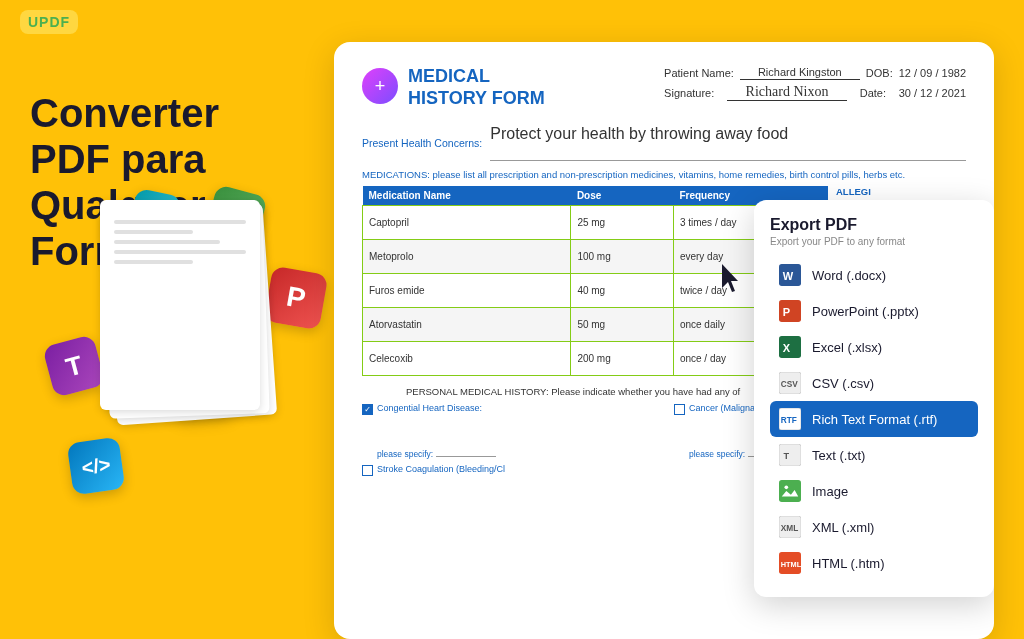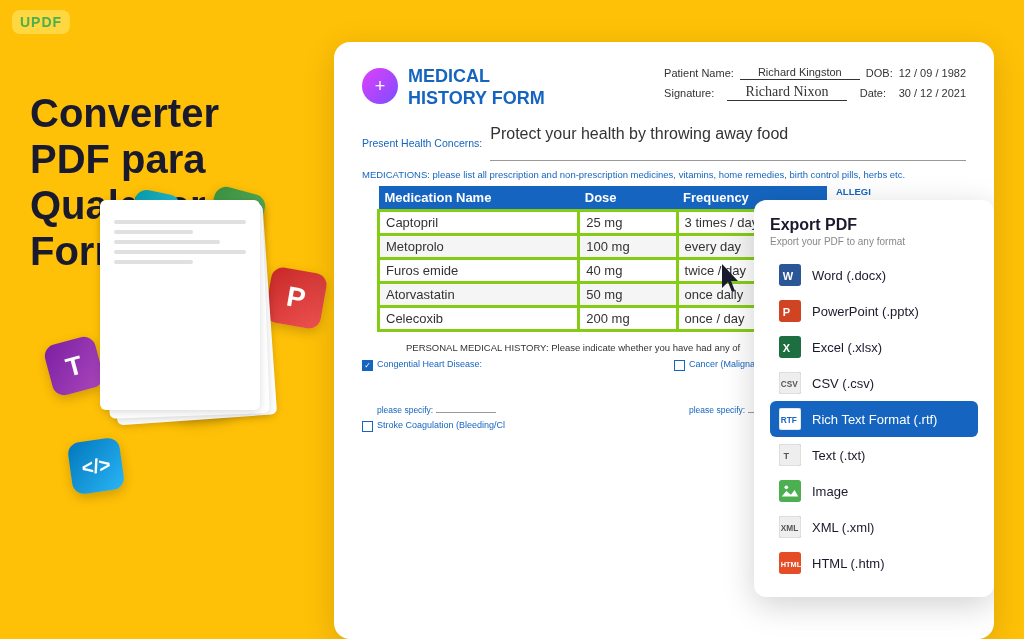--- a/index.html
+++ b/index.html
@@ -13,21 +13,21 @@
     }
 
     
     .header-bar {
       position: absolute;
       top: 0; left: 0; right: 0;
       height: 44px;
       background: #FFC107;
       display: flex;
       align-items: center;
-      padding: 0 12px;
+      padding: 0 20px;
     }
     .updf-logo {
       background: #FFD740;
       border-radius: 8px;
       padding: 4px 8px;
       font-weight: 900;
       font-size: 14px;
       color: #1a1a2e;
       letter-spacing: 1px;
     }
@@ -188,33 +188,32 @@
     .med-title span { font-weight: 400; }
 
     .med-table-area {
       display: flex;
       gap: 8px;
     }
 
     .med-table {
       flex: 1;
       border-collapse: collapse;
-      font-size: 13px;
-      margin-left: 15px;
+      font-size: 10px;
     }
     .med-table th {
       background: #1565C0;
       color: white;
       padding: 4px 6px;
       text-align: left;
       font-weight: 600;
     }
     .med-table td {
-      padding: 3px 6px;
-      border: 3px solid #84cc16;
+      padding: 11px 6px;
+      border: 1px solid #84cc16;
       color: #333;
     }
     .med-table tr:nth-child(even) td { background: #f5f5f5; }
 
     .allergy-section {
       width: 130px;
     }
     .allergy-title {
       font-size: 9.5px;
       font-weight: 700;

